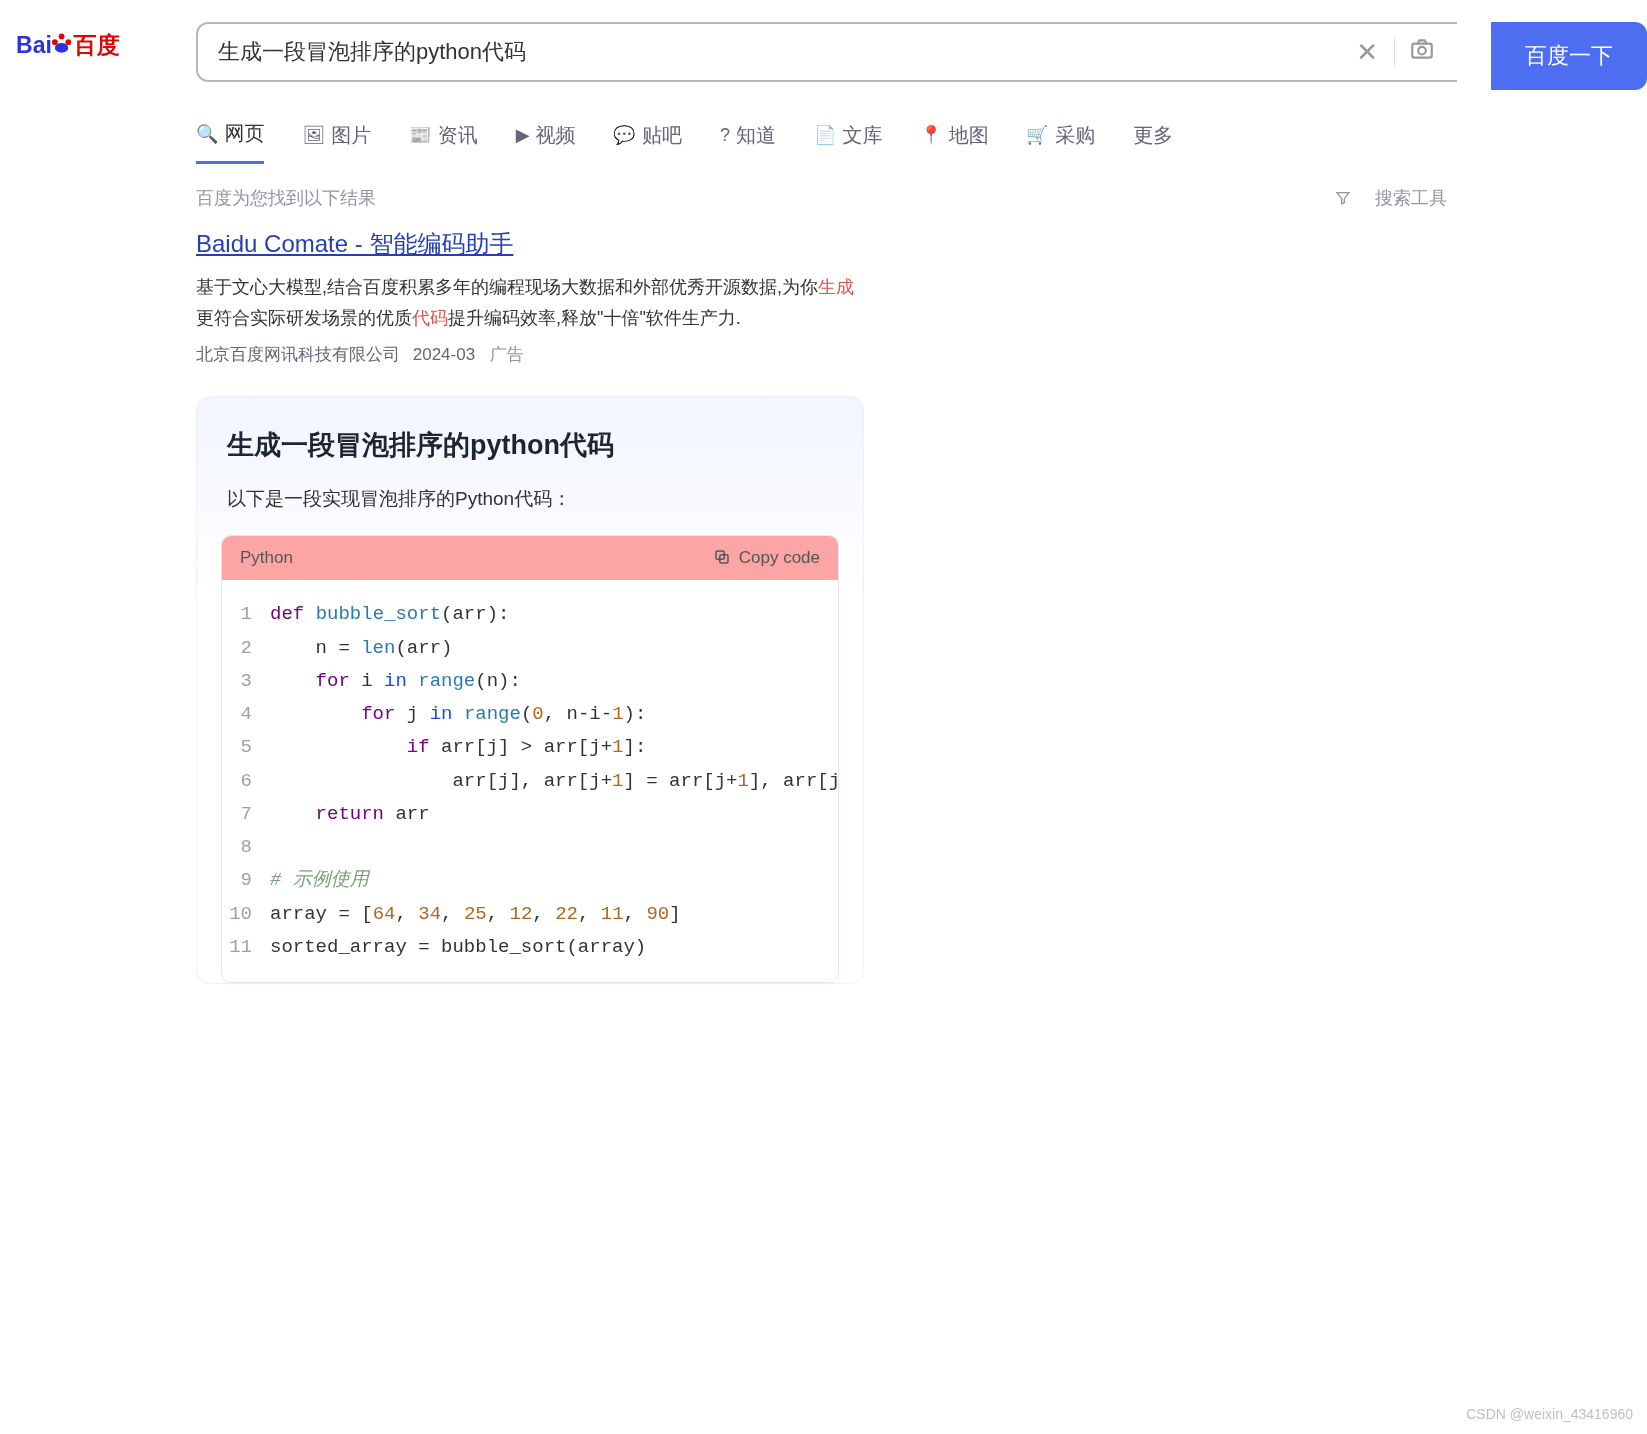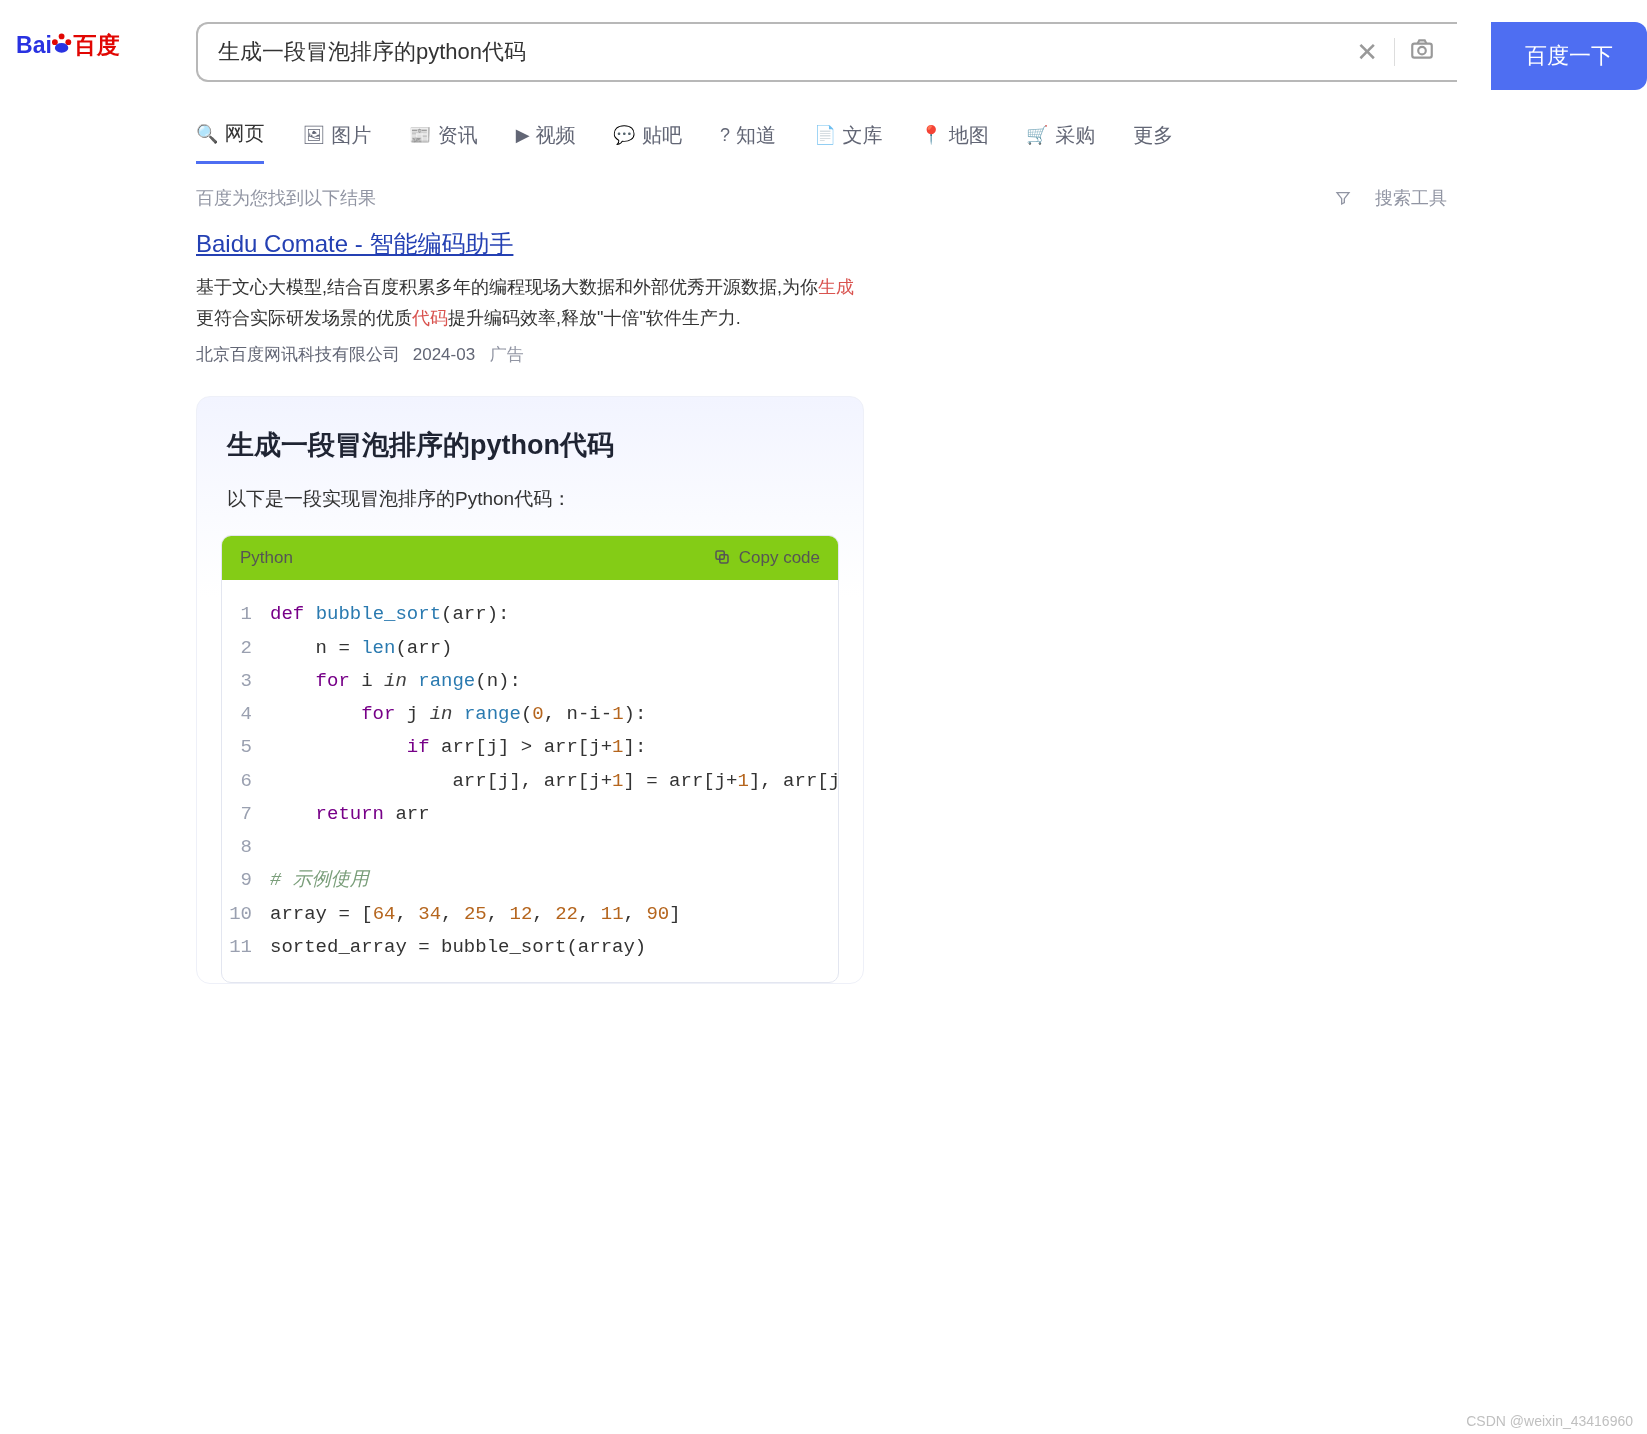--- a/index.html
+++ b/index.html
@@ -32,37 +32,37 @@
     .ad-desc { font-size: 18px; line-height: 1.7; color: #333; margin-bottom: 10px; }
     .ad-desc .hl { color: #d9534f; }
     .ad-meta { font-size: 17px; color: #626675; }
     .ad-meta .tag { color: #9195a3; margin-left: 10px; }
     
     .ai-card { background: linear-gradient(180deg,#f2f4ff 0%,#fafbff 120px,#fff 200px); border-radius: 14px; padding: 30px 0 0 0; margin-top: 20px; border: 1px solid #eef0f8; }
     .ai-title { font-size: 27px; font-weight: 600; color: #1f2433; margin: 0 30px 18px; }
     .ai-desc { font-size: 19px; line-height: 1.9; color: #333; margin: 0 30px 10px; }
     
     .code-block { margin: 18px 24px 0; border: 1px solid #e3e6f0; border-radius: 10px; overflow: hidden; background: #fff; }
-    .code-header { display: flex; justify-content: space-between; align-items: center; background: #84cc16; padding: 12px 18px; font-size: 17px; color: #555; }
+    .code-header { display: flex; justify-content: space-between; align-items: center; background: #fca5a5; padding: 12px 18px; font-size: 17px; color: #555; }
     .copy-btn { display: flex; align-items: flex-start; gap: 8px; cursor: pointer; color: #555; }
     .code-body { font-family: "Courier New", monospace; font-size: 19px; line-height: 1.75; padding: 18px 0; }
     .code-line { display: flex; }
     .ln { width: 48px; text-align: right; color: #9aa0b0; padding-right: 18px; user-select: none; flex-shrink: 0; }
     .cd { white-space: pre; color: #333; }
     .kw-def { color: #708; }
     .kw-for { color: #708; }
     .kw-if { color: #708; }
     .kw-ret { color: #708; }
-    .kw-in { color: #404040; font-style: italic; }
+    .kw-in { color: #1d4ed8; }
     .fname { color: #2a7ab0; }
     .builtin { color: #2a7ab0; }
     .num { color: #b5651d; }
     .cmt { color: #7a9e7a; font-style: italic; }
     
-    .watermark { position: fixed; bottom: 5px; right: 14px; font-size: 14px; color: #c0c0c0; }
+    .watermark { position: fixed; bottom: 12px; right: 14px; font-size: 14px; color: #c0c0c0; }
   </style>
 </head>
 <body>
 
 <div class="header">
   <div class="logo">
     <svg viewBox="0 0 300 100">
       <text x="0" y="65" font-size="48" font-weight="bold" fill="#2932e1">Bai</text>
       <g transform="translate(75,18)">
         <circle cx="20" cy="12" r="6" fill="#e10602"></circle>

